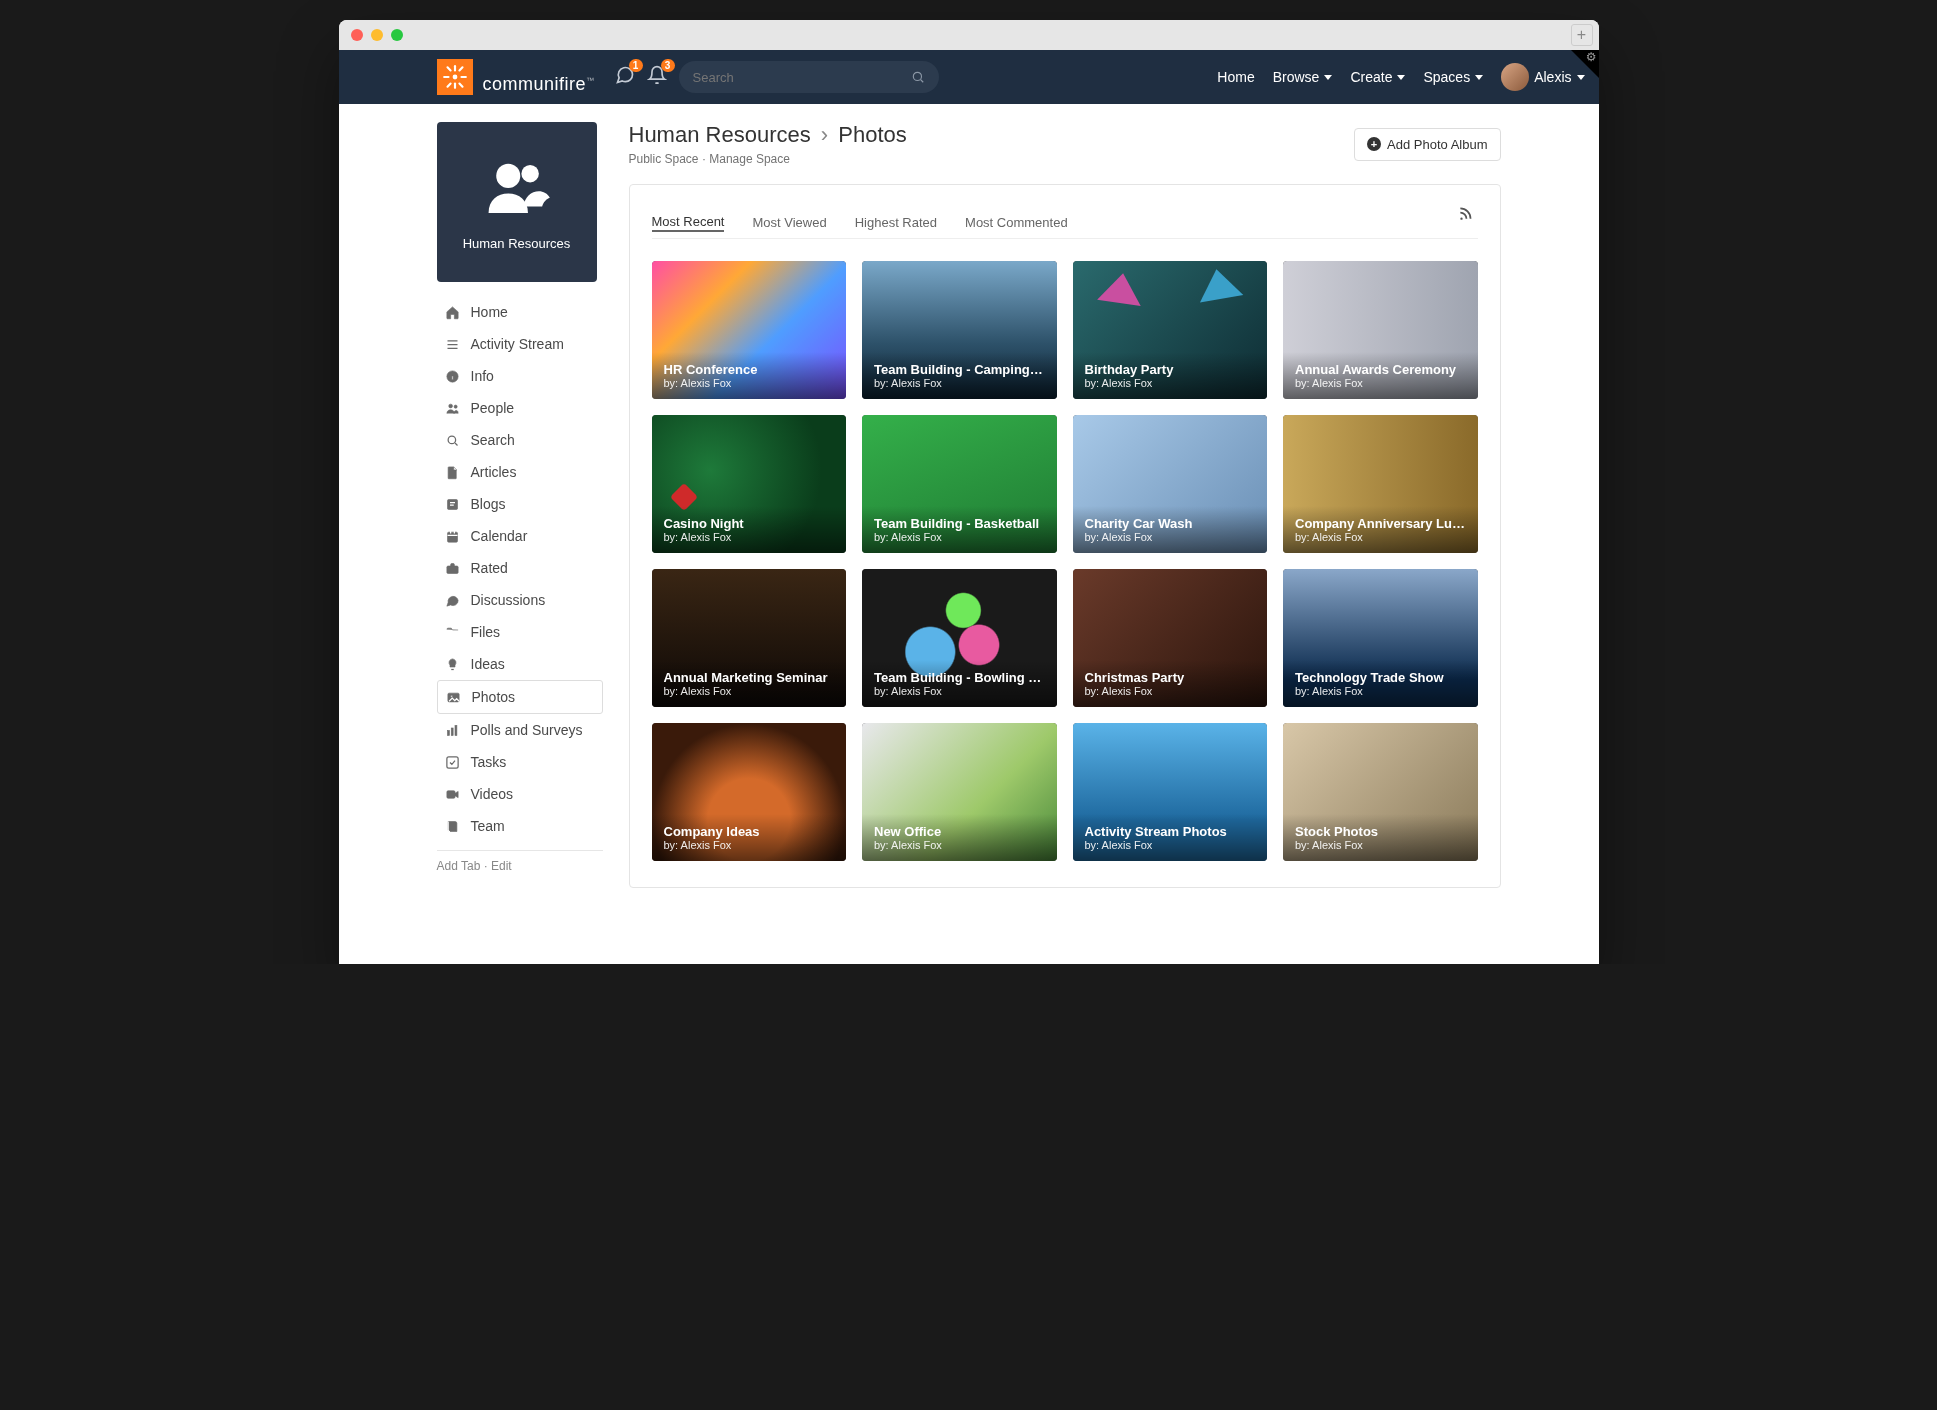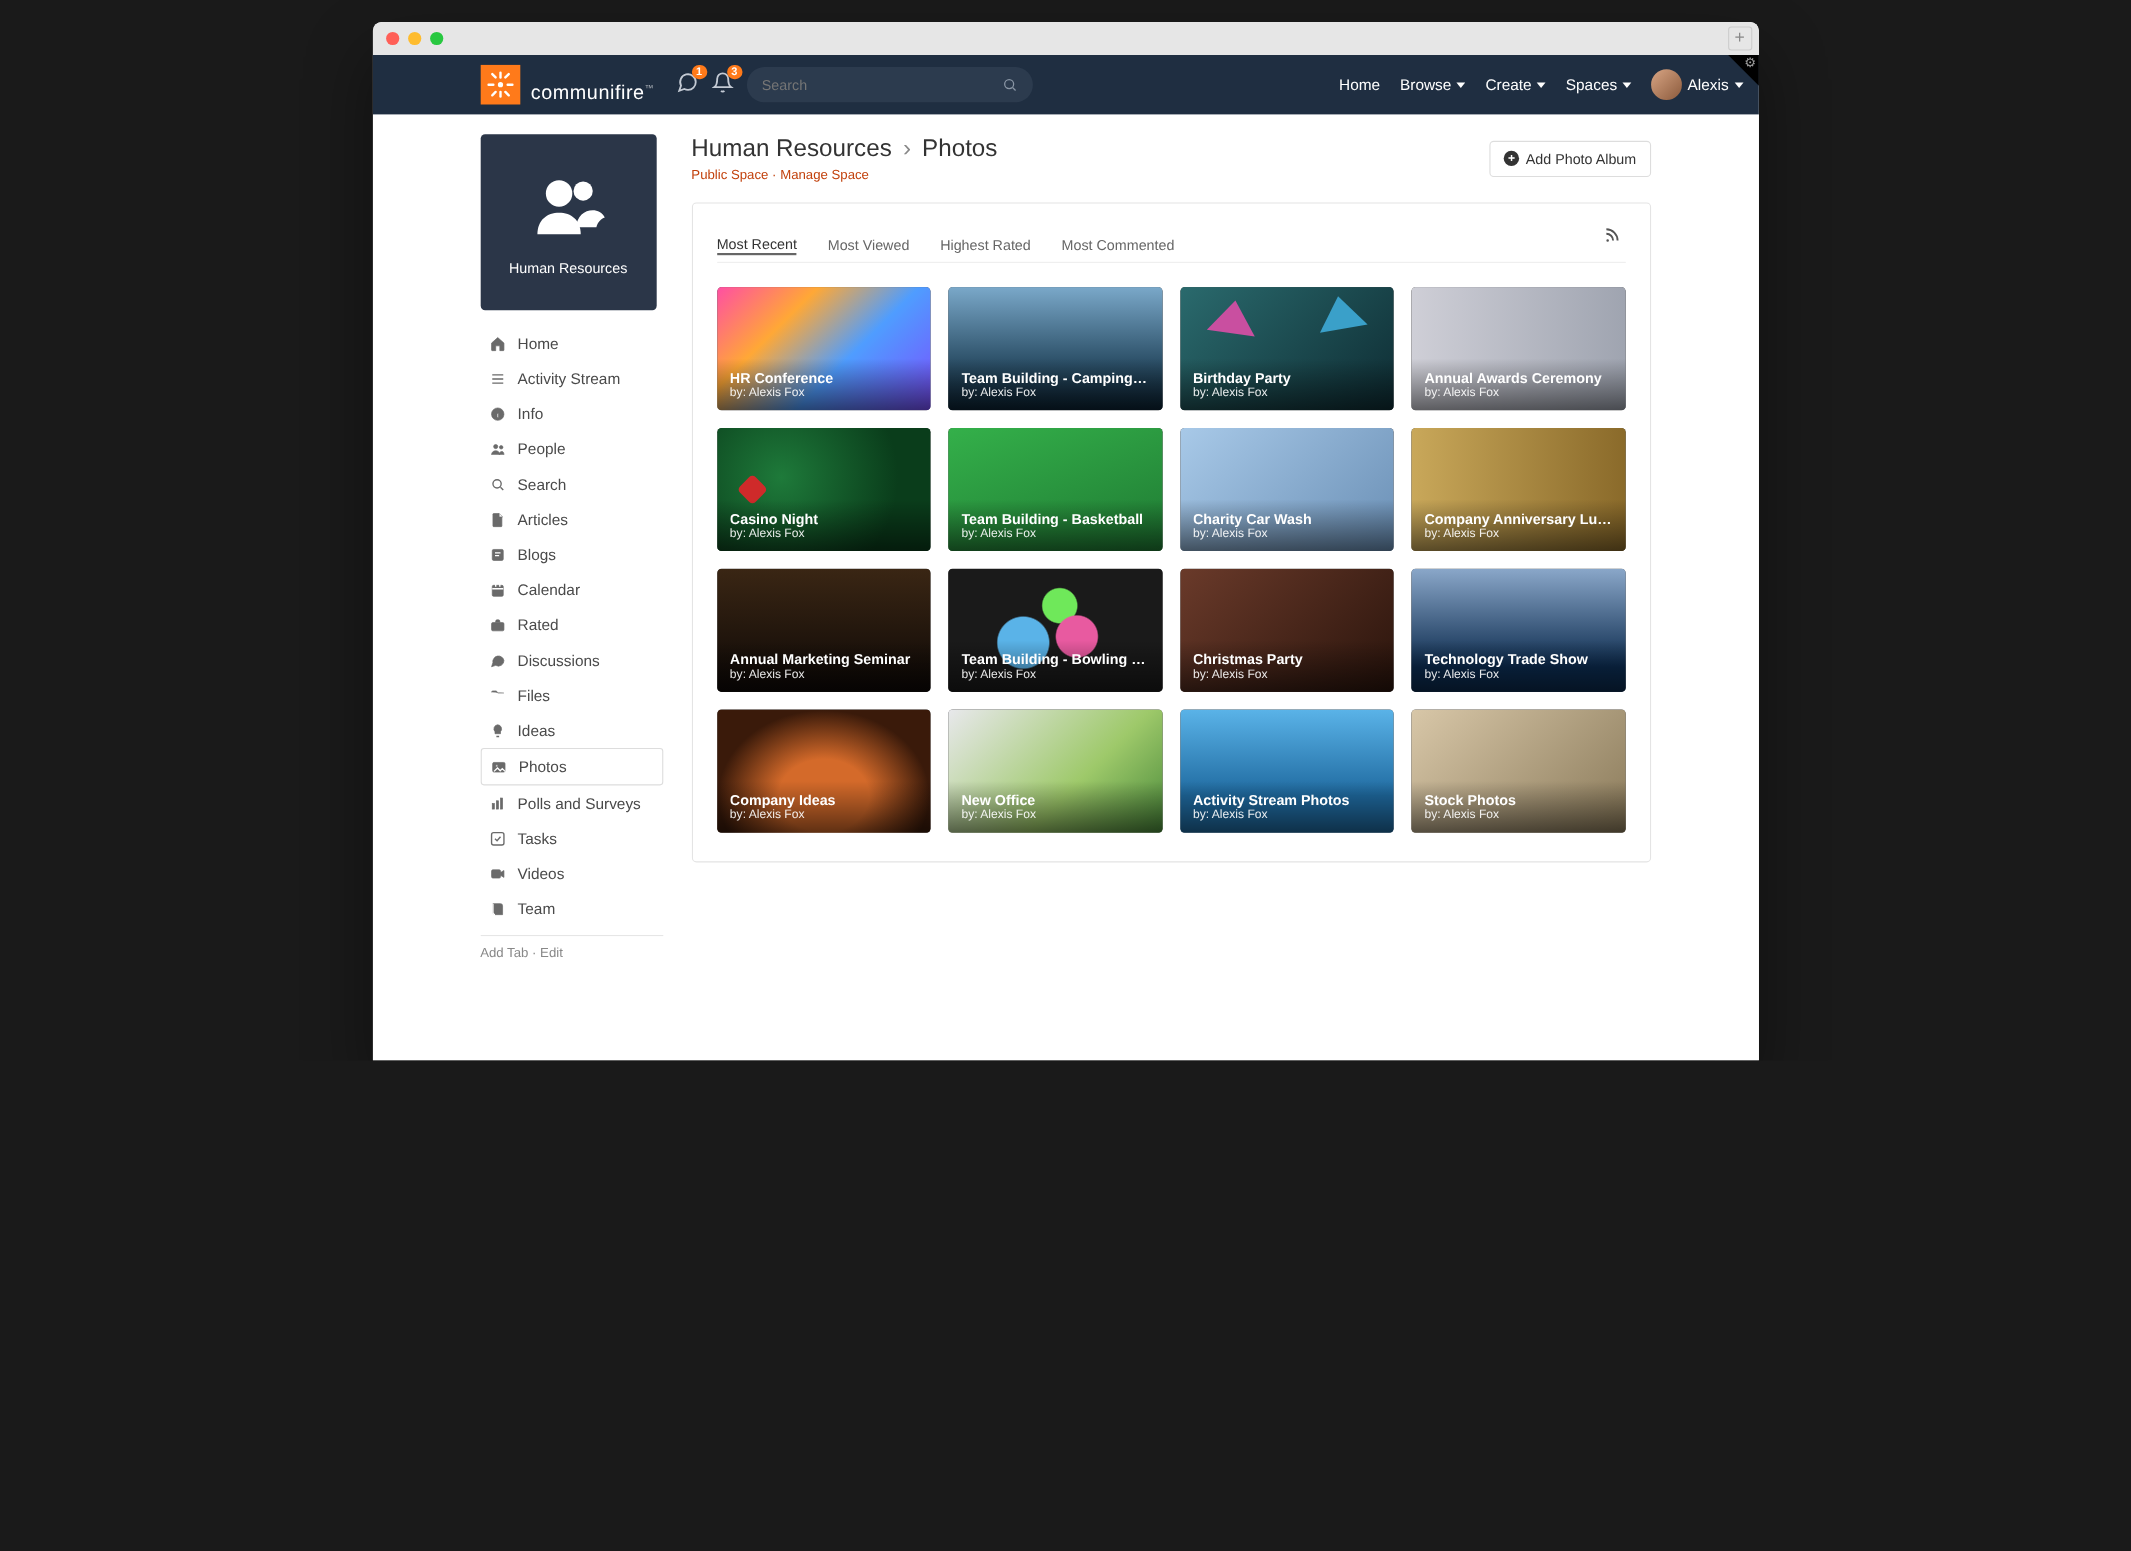--- a/index.html
+++ b/index.html
@@ -38,32 +38,32 @@
 .side-list{list-style:none;}
 .side-list li{display:flex;align-items:center;gap:10px;padding:8px 8px;font-size:14px;color:#4a4a4a;border-radius:3px;cursor:pointer;}
 .side-list li.active{border:1px solid #ddd;background:#fff;}
 .side-ico{width:16px;color:#6a6a6a;display:flex;align-items:center;justify-content:center;}
 .side-foot{border-top:1px solid #e6e6e6;margin-top:8px;padding-top:8px;font-size:12px;color:#888;}
 
 .main{flex:1;}
 .page-head{display:flex;align-items:center;justify-content:space-between;}
 .page-title{font-size:22px;font-weight:400;color:#333;}
 .page-title .sep{margin:0 4px;color:#888;}
-.page-sub{font-size:12px;color:#c2410c;margin-top:4px;}
+.page-sub{font-size:12px;color:#737373;margin-top:4px;}
 .btn-outline{border:1px solid #ddd;background:#fff;border-radius:4px;padding:8px 12px;font-size:13px;color:#333;display:flex;align-items:center;gap:6px;cursor:pointer;}
 .plus-circ{display:inline-flex;width:14px;height:14px;border-radius:50%;background:#333;color:#fff;align-items:center;justify-content:center;font-size:11px;font-weight:700;}
 
 .content-box{border:1px solid #e4e4e4;border-radius:4px;margin-top:18px;padding:18px 22px 26px 22px;}
 .tabs{display:flex;align-items:center;gap:28px;border-bottom:1px solid #eee;font-size:13px;color:#666;padding:4px 0 0 0;}
 .tabs .tab{padding-bottom:1px;cursor:pointer;}
 .tabs .tab.active{color:#333;border-bottom:2px solid #666;font-weight:500;}
 .tabs .rss{margin-left:auto;margin-right:6px;padding-bottom:14px;}
 
 .grid{display:grid;grid-template-columns:repeat(4,1fr);gap:16px;margin-top:22px;}
-.card{position:relative;height:112px;border-radius:4px;overflow:hidden;background:#555;color:#fff;cursor:pointer;}
+.card{position:relative;height:138px;border-radius:4px;overflow:hidden;background:#555;color:#fff;cursor:pointer;}
 .card .thumb{position:absolute;inset:0;}
 .card .overlay{position:absolute;left:0;right:0;bottom:0;padding:10px 12px;background:linear-gradient(transparent,rgba(0,0,0,.55));}
 .card .t{font-size:13px;font-weight:600;white-space:nowrap;overflow:hidden;text-overflow:ellipsis;}
 .card .by{font-size:11px;opacity:.9;}
 
 
 .g1{background:linear-gradient(135deg,#ff4fa3 0%,#ffa836 30%,#4f9dff 60%,#7a4fff 100%);}
 .g2{background:linear-gradient(180deg,#7aa8c9 0%,#2d5169 60%,#0b2233 100%);}
 .g3{background:linear-gradient(135deg,#2a6a6d,#0e2c33);} .g3::before,.g3::after{content:"";position:absolute;width:0;height:0;border-left:22px solid transparent;border-right:22px solid transparent;}
 .g3::before{border-bottom:30px solid #c94fa0;top:12px;left:26px;transform:rotate(8deg);} .g3::after{border-bottom:30px solid #3aa0c9;top:8px;right:26px;transform:rotate(-10deg);}

